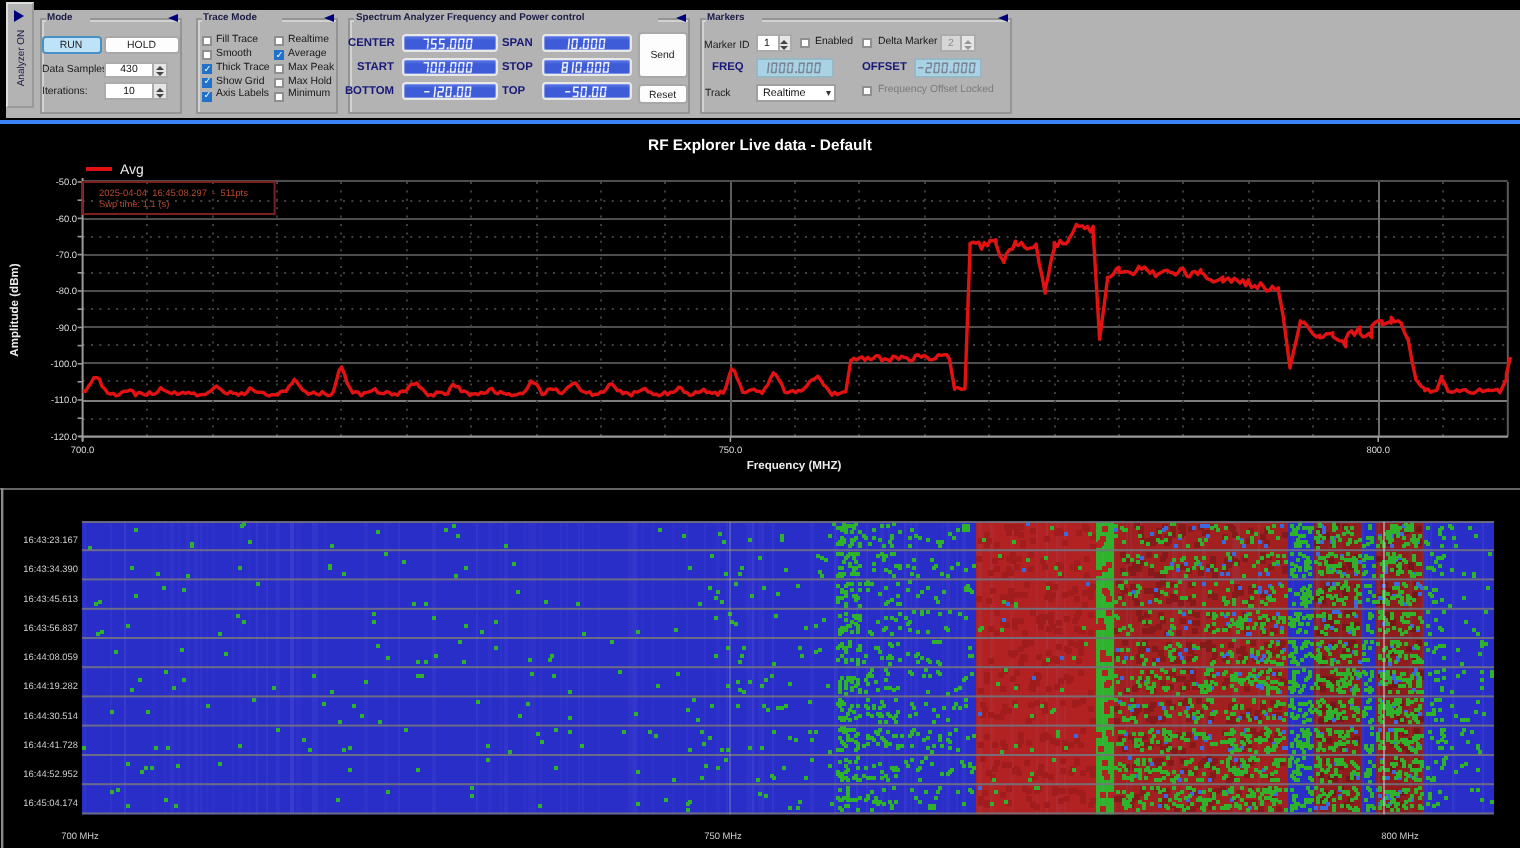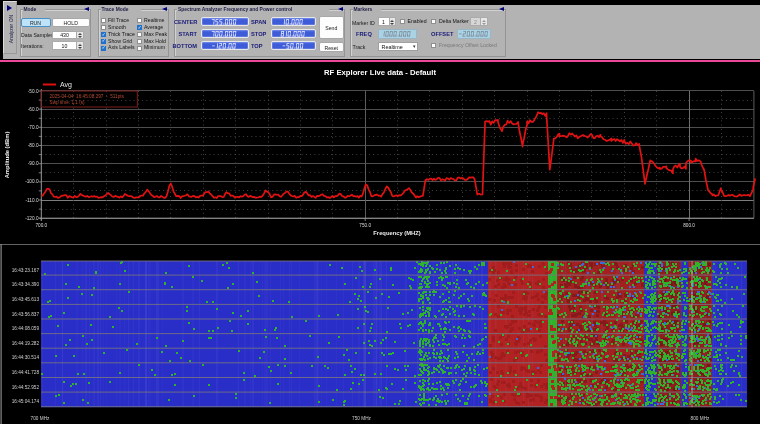--- a/index.html
+++ b/index.html
@@ -1,15 +1,15 @@
 <!DOCTYPE html>
 <html><head><meta charset="utf-8"><style>
 *{margin:0;padding:0;box-sizing:border-box}
 html,body{width:760px;height:424px;background:#000;overflow:hidden;font-family:"Liberation Sans",sans-serif}
-#app{position:relative;width:760px;height:424px;background:#ec4899}
+#app{position:relative;width:760px;height:424px;background:#3b82f6}
 #tb{position:absolute;left:0;top:0;width:760px;height:60px;background:#000}
 #tbg{position:absolute;left:2.5px;top:4.5px;width:757.5px;height:54.5px;background:#b3b3b3}
 .grp{position:absolute;border:1px solid #949494;box-shadow:inset 1px 1px 0 #d2d2d2}
 .grplbl{position:absolute;font-size:4.9px;font-weight:bold;color:#1c1c46;background:#b3b3b3;padding:0 1px;line-height:7px;white-space:nowrap}
 .coll{position:absolute;width:0;height:0;border-top:2.8px solid transparent;border-bottom:2.8px solid transparent;border-right:5px solid #00007d}
 .astrip{position:absolute;left:3px;top:0.5px;width:14px;height:53.5px;background:#b3b3b3;border:1px solid #999;border-top-color:#ddd;border-left-color:#ddd}
 .atri{position:absolute;left:3px;top:3px;width:0;height:0;border-left:5.5px solid #00007d;border-top:3px solid transparent;border-bottom:3px solid transparent}
 .atext{position:absolute;left:-10.5px;top:24px;width:34px;transform:rotate(-90deg);font-size:5.0px;color:#1c1c46;white-space:nowrap;text-align:center}
 .btn{position:absolute;background:#fdfdfd;border:1px solid #a8a8a8;border-radius:2px;font-size:5.2px;color:#222;text-align:center;line-height:8px}
 .btn.run{background:#bee3f8;border-color:#4a90c4;line-height:8px}

